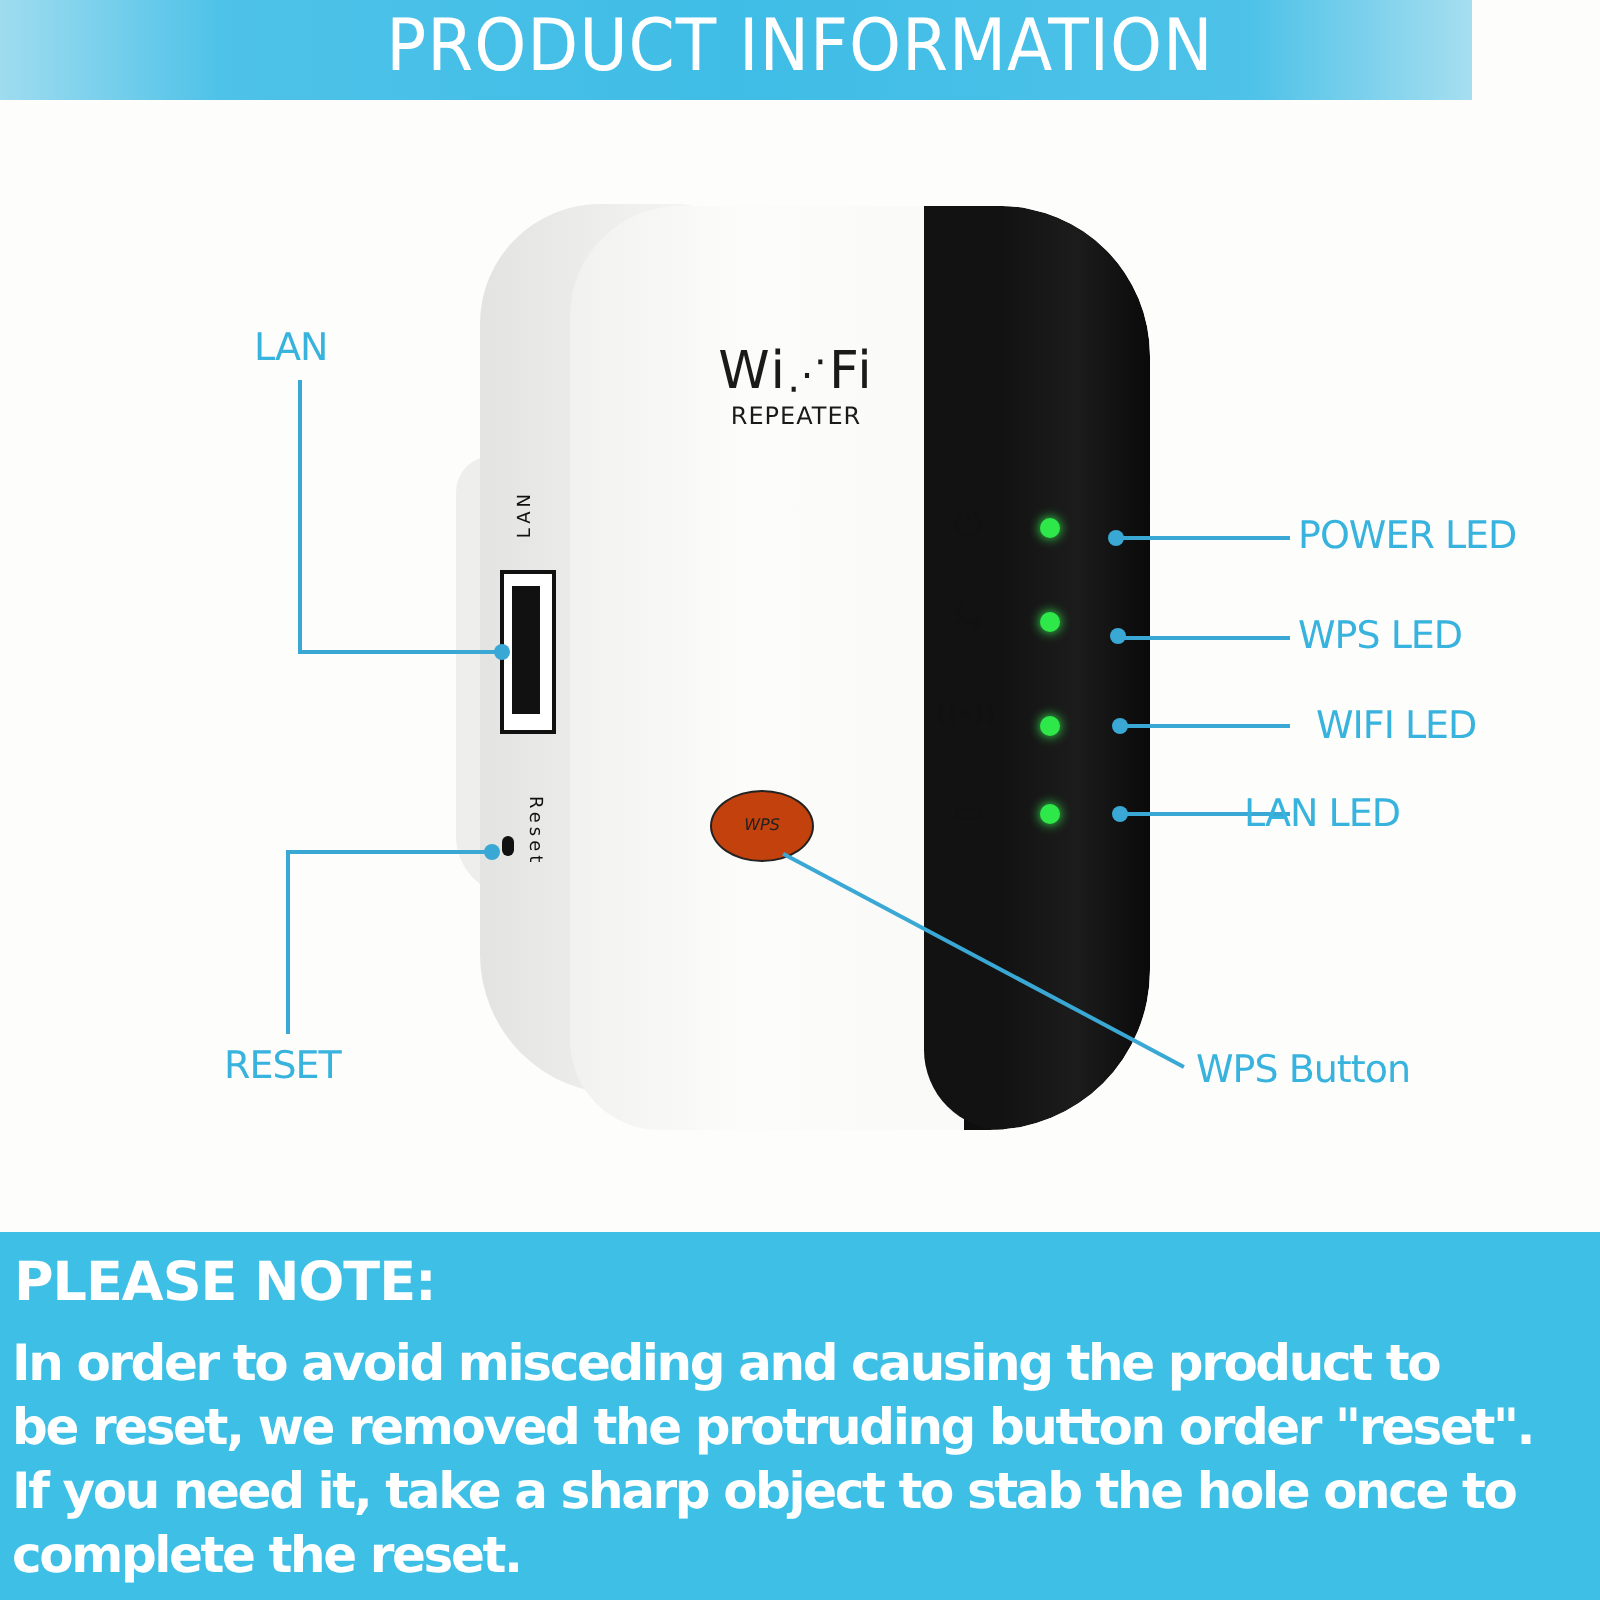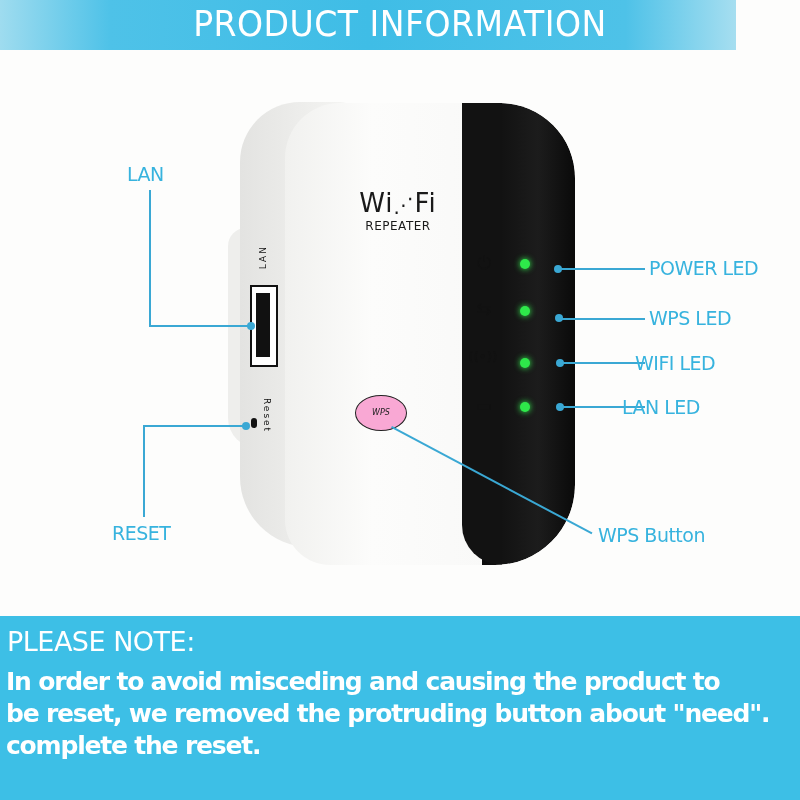--- a/index.html
+++ b/index.html
@@ -13,27 +13,27 @@
   .plug{position:absolute;left:228px;top:228px;width:70px;height:220px;background:#eeeeec;border-radius:18px 0 0 30px;}
   .back{position:absolute;left:240px;top:102px;width:120px;height:445px;background:linear-gradient(90deg,#e3e3e1,#f7f7f5);border-radius:60px 20px 20px 70px;}
   .body{position:absolute;left:285px;top:103px;width:290px;height:462px;background:linear-gradient(90deg,#f1f1ef 0%,#fcfcfb 30%,#f9f9f8 70%,#efefed 100%);border-radius:55px 75px 80px 45px;overflow:hidden;}
   .black{position:absolute;left:197px;top:0;width:93px;height:462px;background:linear-gradient(90deg,#0d0d0d,#1c1c1c 60%,#0a0a0a);border-radius:0 75px 80px 0;}
   .black:before{content:"";position:absolute;left:-20px;top:0;width:40px;height:462px;background:#121212;border-radius:0 0 0 60px;}
   .led{position:absolute;width:10px;height:10px;border-radius:50%;background:#2ee84a;box-shadow:0 0 6px #36ff55;}
   .lanport{position:absolute;left:250px;top:285px;width:24px;height:78px;border:2px solid #111;background:#fff;}
   .lanport .inner{position:absolute;left:4px;top:6px;width:14px;height:64px;background:#111;}
   .sidetext{position:absolute;font-size:9px;color:#111;writing-mode:vertical-rl;letter-spacing:2px;}
   .resethole{position:absolute;left:251px;top:418px;width:6px;height:10px;border-radius:3px;background:#111;}
-  .brand{position:absolute;left:353px;top:172px;width:90px;text-align:center;color:#1a1a1a;margin-top:17px;}
+  .brand{position:absolute;left:353px;top:172px;width:90px;text-align:center;color:#1a1a1a;}
   .brand-wifi{font-size:26px;line-height:28px;letter-spacing:1px;}
   .brand-rep{font-size:12px;letter-spacing:0.5px;}
   .icon{position:absolute;color:#111;font-size:18px;text-align:center;width:26px;}
-  .wps-btn{position:absolute;left:355px;top:395px;width:50px;height:34px;border:1.5px solid #222;border-radius:50%;background:#f9a8d4;font-size:8px;font-style:italic;text-align:center;line-height:34px;color:#222;}
+  .wps-btn{position:absolute;left:355px;top:395px;width:50px;height:34px;border:1.5px solid #222;border-radius:50%;background:#c2410c;font-size:8px;font-style:italic;text-align:center;line-height:34px;color:#222;}
   .note{position:absolute;left:0;top:616px;width:800px;height:184px;background:#3dbfe6;}
-  .note-title{position:absolute;left:7px;top:10px;color:#fff;font-size:27px;font-weight:normal;letter-spacing:-0.5px;}
+  .note-title{position:absolute;left:7px;top:10px;color:#fff;font-size:27px;font-weight:bold;letter-spacing:-0.5px;}
   .note-body{position:absolute;left:6px;top:50px;width:790px;color:#fff;font-size:25px;line-height:32px;letter-spacing:-1.2px;font-family:"DejaVu Sans",sans-serif;font-weight:bold;}
 </style>
 </head>
 <body>
 
 <div class="header">
   <div class="header-title">PRODUCT INFORMATION</div>
 </div>
 
 <div>
@@ -84,24 +84,25 @@
 <div class="line" style="left:562px;top:362px;width:83px;height:2px;"></div>
 <div class="dot" style="left:556px;top:403px;"></div>
 <div class="line" style="left:562px;top:406px;width:83px;height:2px;"></div>
 
 <div class="line" style="left:392px;top:426px;width:227px;height:2px;transform-origin:0 0;transform:rotate(28deg);"></div>
 
 <div class="label" style="left:127px;top:163px;">LAN</div>
 <div class="label" style="left:112px;top:522px;">RESET</div>
 <div class="label" style="left:649px;top:257px;text-align:right;">POWER LED</div>
 <div class="label" style="left:649px;top:307px;">WPS LED</div>
-<div class="label" style="left:635px;top:352px;">WIFI LED</div>
+<div class="label" style="left:658px;top:352px;">WIFI LED</div>
 <div class="label" style="left:622px;top:396px;">LAN LED</div>
 <div class="label" style="left:598px;top:524px;">WPS Button</div>
 
 <div class="note">
   <div class="note-title">PLEASE NOTE:</div>
   <div class="note-body">
     <div>In order to avoid misceding and causing  the  product  to</div>
-    <div>be reset, we removed the protruding button about "need".</div>
+    <div>be reset, we removed the protruding button order "reset".</div>
+    <div>If you need it, take a sharp object to stab the hole once to</div>
     <div>complete the reset.</div>
   </div>
 </div>
 
 </body></html>

